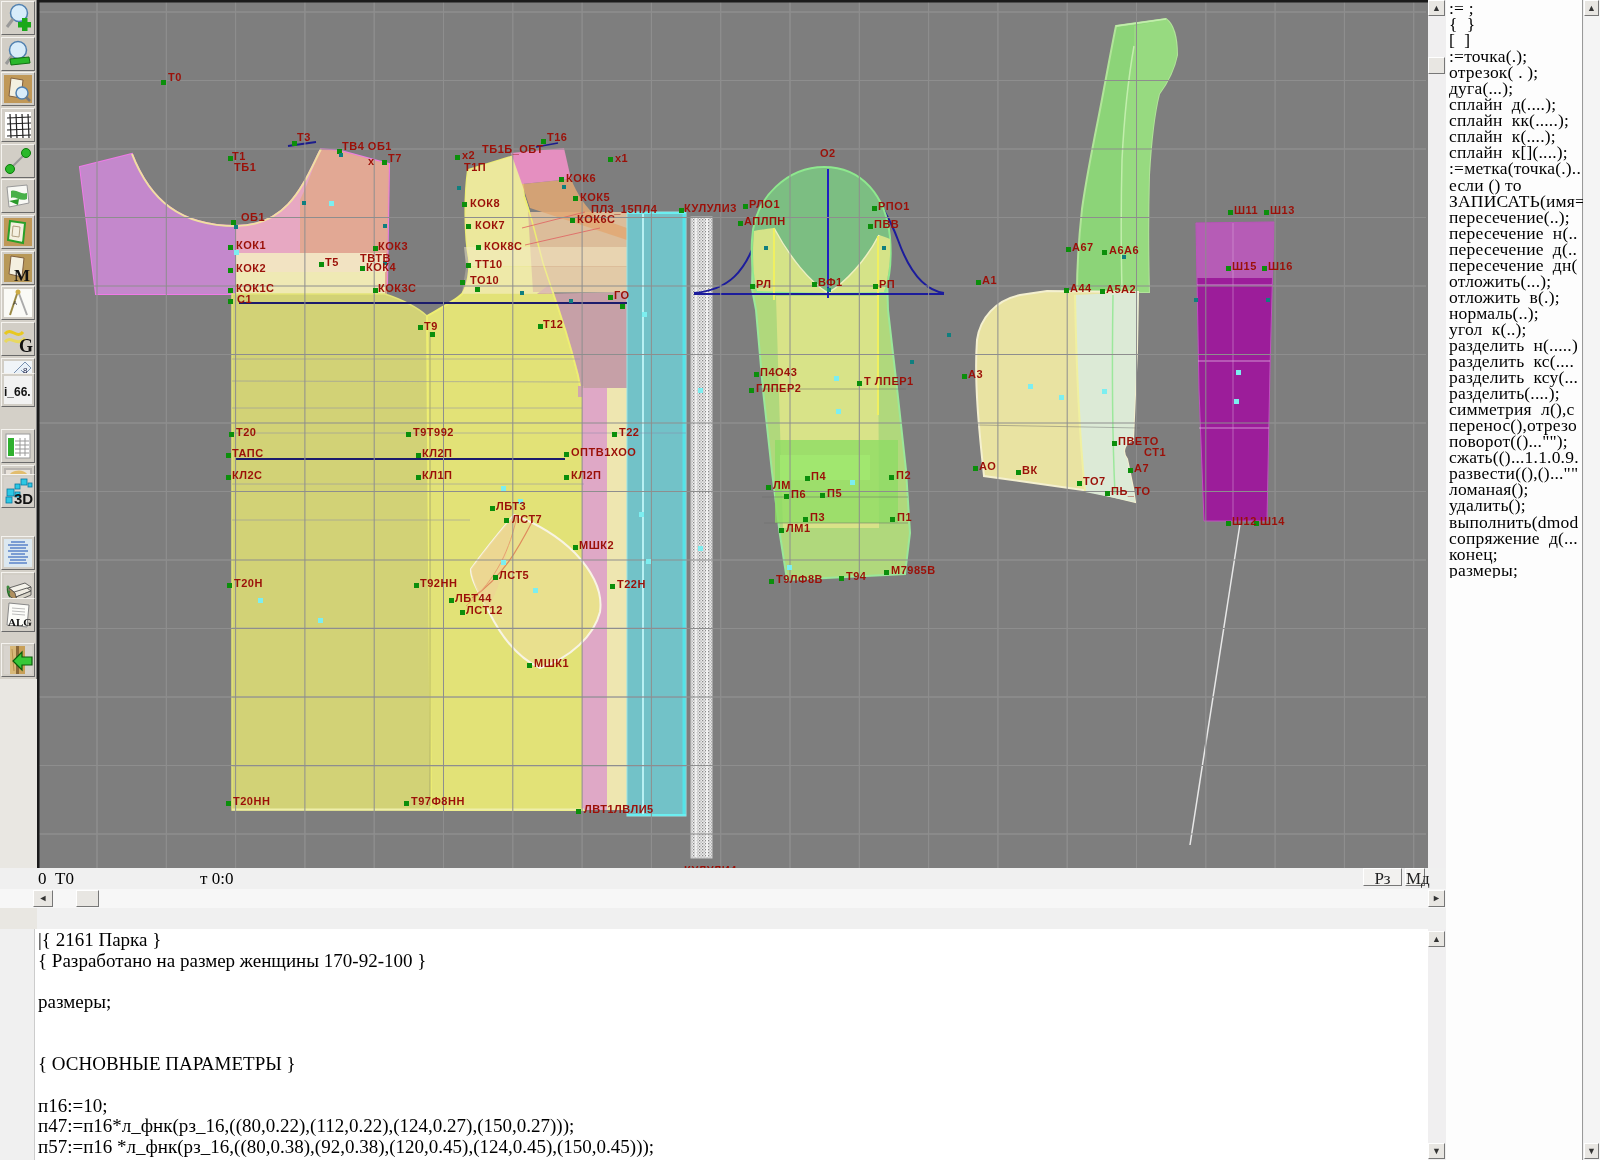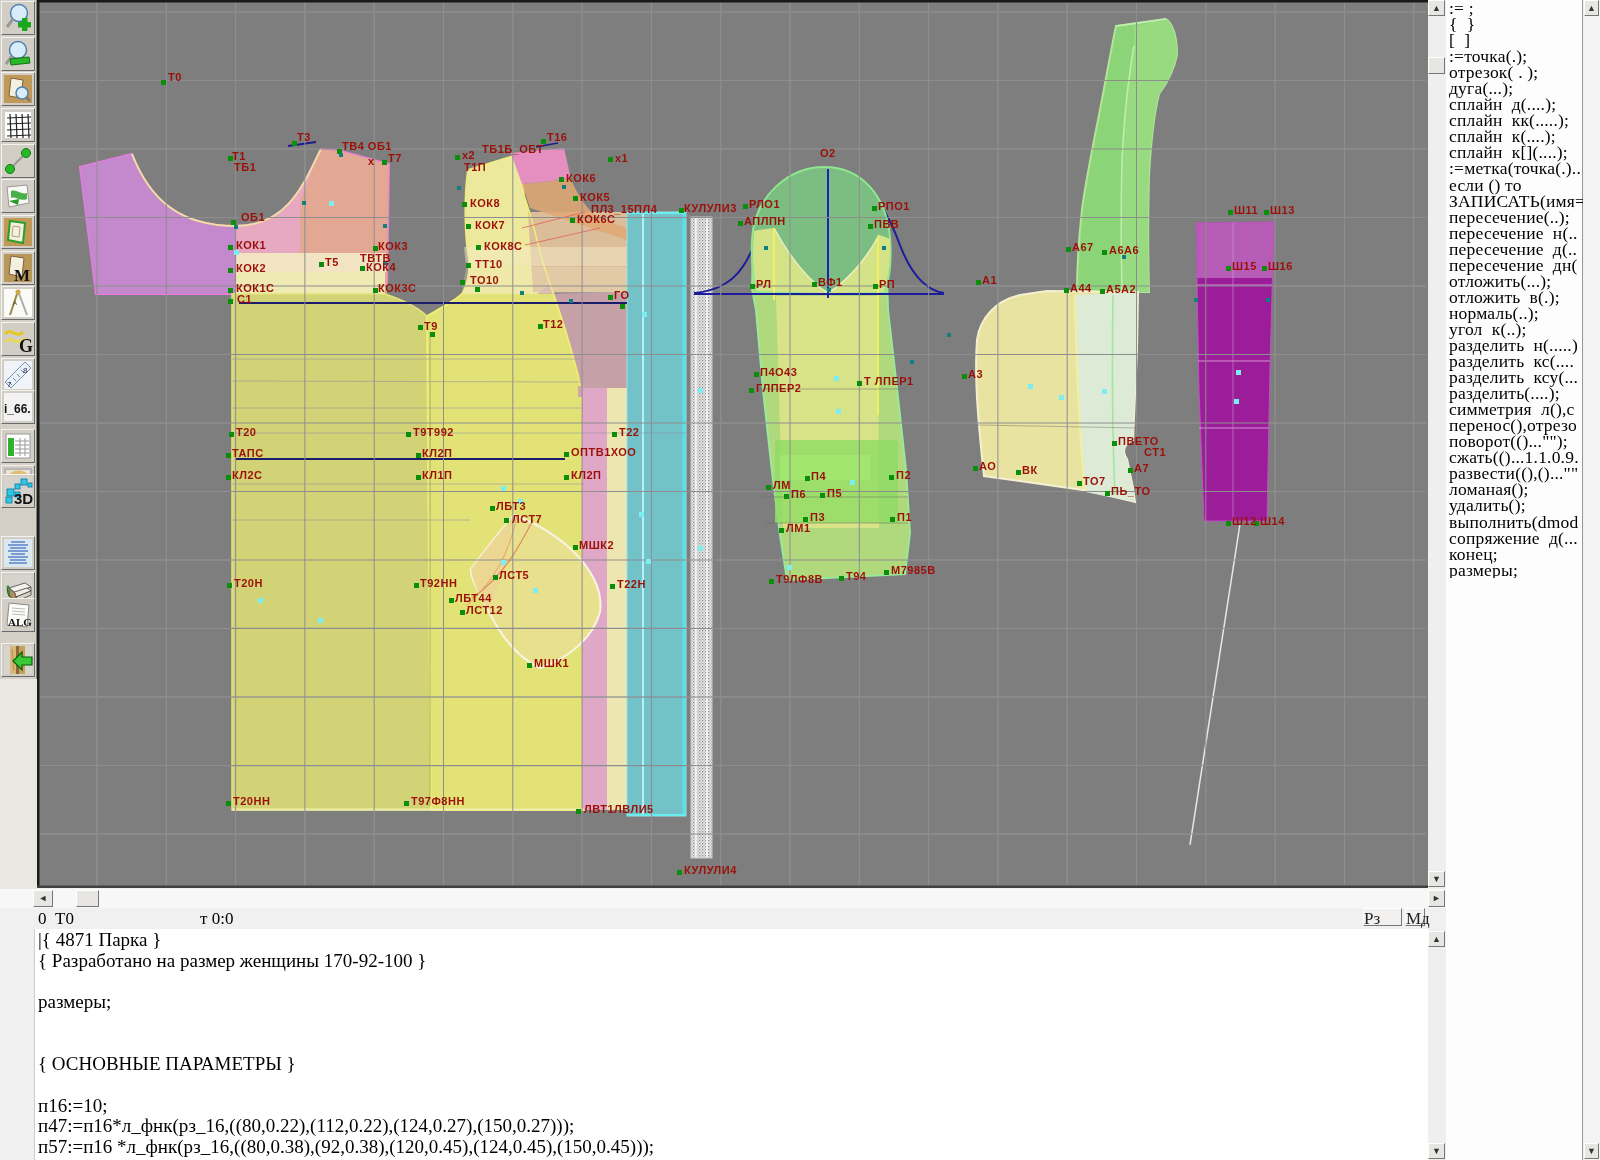--- a/index.html
+++ b/index.html
@@ -7,25 +7,25 @@
 .tbtn{position:absolute;left:1px;width:34px;height:34px;background:#d2cec6;border:1px solid;border-color:#f4f2ee #6a6a6a #6a6a6a #f4f2ee;padding:1px}
 #leftcol{position:absolute;left:0;top:679px;width:37px;height:481px;background:#e9e7e2}
 #canvas{position:absolute;left:37px;top:0;width:1391px;height:888px;background:#c4b5fd}
 #canvas svg{position:absolute;left:0;top:0}
 .lb text{font-family:"Liberation Sans",sans-serif;font-size:11px;font-weight:bold;fill:#9b1008;letter-spacing:0.5px}
 #vscroll{position:absolute;left:1428px;top:0;width:18px;height:888px;background:#f0eff0}
 #rpanel{position:absolute;left:1446px;top:0;width:137px;height:1160px;background:#fdfdfd;border-right:1px solid #999}
 #rtext{position:absolute;left:3px;top:0px;font-family:"Liberation Serif",serif;font-size:17.5px;line-height:16.05px;color:#000;white-space:pre;letter-spacing:0.2px;overflow:hidden;width:134px}
 #rscroll{position:absolute;left:1584px;top:0;width:16px;height:1160px;background:#f4f4f4}
 #hscroll{position:absolute;left:0px;top:889px;width:1446px;height:19px;background:#f7f7f7}
-#status{position:absolute;left:0;top:908px;width:1446px;height:21px;background:#f0f0f0;font-family:"Liberation Serif",serif;font-size:17px}
+#status{position:absolute;left:0;top:868px;width:1446px;height:21px;background:#f0f0f0;font-family:"Liberation Serif",serif;font-size:17px}
 #textarea{position:absolute;left:0;top:929px;width:1428px;height:231px;background:#fff;font-family:"Liberation Serif",serif;font-size:19px;line-height:20.7px;white-space:pre}
 #textarea .pad{position:absolute;left:0;top:0;width:35px;height:231px;background:#f0f0f0;border-right:1px solid #ccc}
 .sbtn{position:absolute;background:#e8e6e2;border:1px solid;border-color:#fff #777 #777 #fff;color:#333;font-size:9px;line-height:15px;text-align:center}
-.rbtn{position:absolute;background:#f2f1ef;border:1px solid;border-color:#fff #777 #777 #fff;font-family:"Liberation Serif",serif;font-size:17px;text-align:left;color:#222}
+.rbtn{position:absolute;background:#f2f1ef;border:1px solid;border-color:#fff #777 #777 #fff;font-family:"Liberation Serif",serif;font-size:17px;text-align:center;color:#222}
 </style></head><body>
 <div id="canvas">
 <svg width="1391" height="888" viewBox="37 0 1391 888">
  <defs>
   <pattern id="sp" width="3" height="3" patternUnits="userSpaceOnUse">
    <rect width="3" height="3" fill="#ececec"></rect>
           <rect width="1.3" height="1.3" fill="#8a8a8a"></rect>
           <rect x="1.5" y="1.5" width="1.3" height="1.3" fill="#ababab"></rect>
   </pattern>
  </defs>
@@ -433,21 +433,21 @@
         <path d="M2,22 L22,2 L28,8 L8,28 Z" fill="#e8f0f8" stroke="#7890b0"></path>
         <g stroke="#7890b0">
           <line x1="6" y1="22" x2="9" y2="25"></line>
           <line x1="10" y1="18" x2="13" y2="21"></line>
           <line x1="14" y1="14" x2="17" y2="17"></line>
           <line x1="18" y1="10" x2="21" y2="13"></line>
         </g>
         <text x="4" y="27" font-family="Liberation Sans" font-size="8" fill="#224">7</text>
         <text x="20" y="13" font-family="Liberation Sans" font-size="8" fill="#224">8</text>
       </svg></div>
-    <div class="tbtn" style="top:390px"><svg width="30" height="30" viewBox="0 0 30 30">
+    <div class="tbtn" style="top:373px"><svg width="30" height="30" viewBox="0 0 30 30">
         <rect x="1" y="1" width="28" height="28" fill="#f2f2f2"></rect>
         <text x="1" y="21" font-family="Liberation Sans" font-size="12" font-weight="bold" fill="#111">i_66.</text>
       </svg></div>
     <div class="tbtn" style="top:429.2px"><svg width="30" height="30" viewBox="0 0 30 30">
         <rect x="3" y="3" width="24" height="24" fill="#fff" stroke="#999"></rect>
         <rect x="5" y="7" width="6" height="18" fill="#30b030"></rect>
         <g stroke="#999" stroke-width="1">
           <line x1="12" y1="10" x2="26" y2="10"></line>
           <line x1="12" y1="14" x2="26" y2="14"></line>
           <line x1="12" y1="18" x2="26" y2="18"></line>
@@ -530,21 +530,21 @@
  <div class="sbtn" style="left:33px;top:1px;width:20px;height:17px">◄</div>
  <div class="sbtn" style="left:76px;top:1px;width:23px;height:17px"></div>
  <div class="sbtn" style="left:1428px;top:1px;width:17px;height:17px">►</div>
 </div>
 <div id="status">
  <span style="position:absolute;left:38px;top:1px">0&nbsp;&nbsp;Т0</span>
  <span style="position:absolute;left:200px;top:1px">т 0:0</span>
  <div class="rbtn" style="left:1363px;top:0px;width:39px;height:18px">Рз</div>
  <div class="rbtn" style="left:1405px;top:0px;width:20px;height:18px">Мд</div>
 </div>
-<div id="textarea"><div class="pad"></div><div style="position:absolute;left:38px;top:1px">|{ 4871 Парка }
+<div id="textarea"><div class="pad"></div><div style="position:absolute;left:38px;top:1px">|{ 2161 Парка }
 { Разработано на размер женщины 170-92-100 }
 
 размеры;
 
 
 { ОСНОВНЫЕ ПАРАМЕТРЫ }
 
 п16:=10;
 п47:=п16*л_фнк(рз_16,((80,0.22),(112,0.22),(124,0.27),(150,0.27)));
 п57:=п16 *л_фнк(рз_16,((80,0.38),(92,0.38),(120,0.45),(124,0.45),(150,0.45)));</div>

